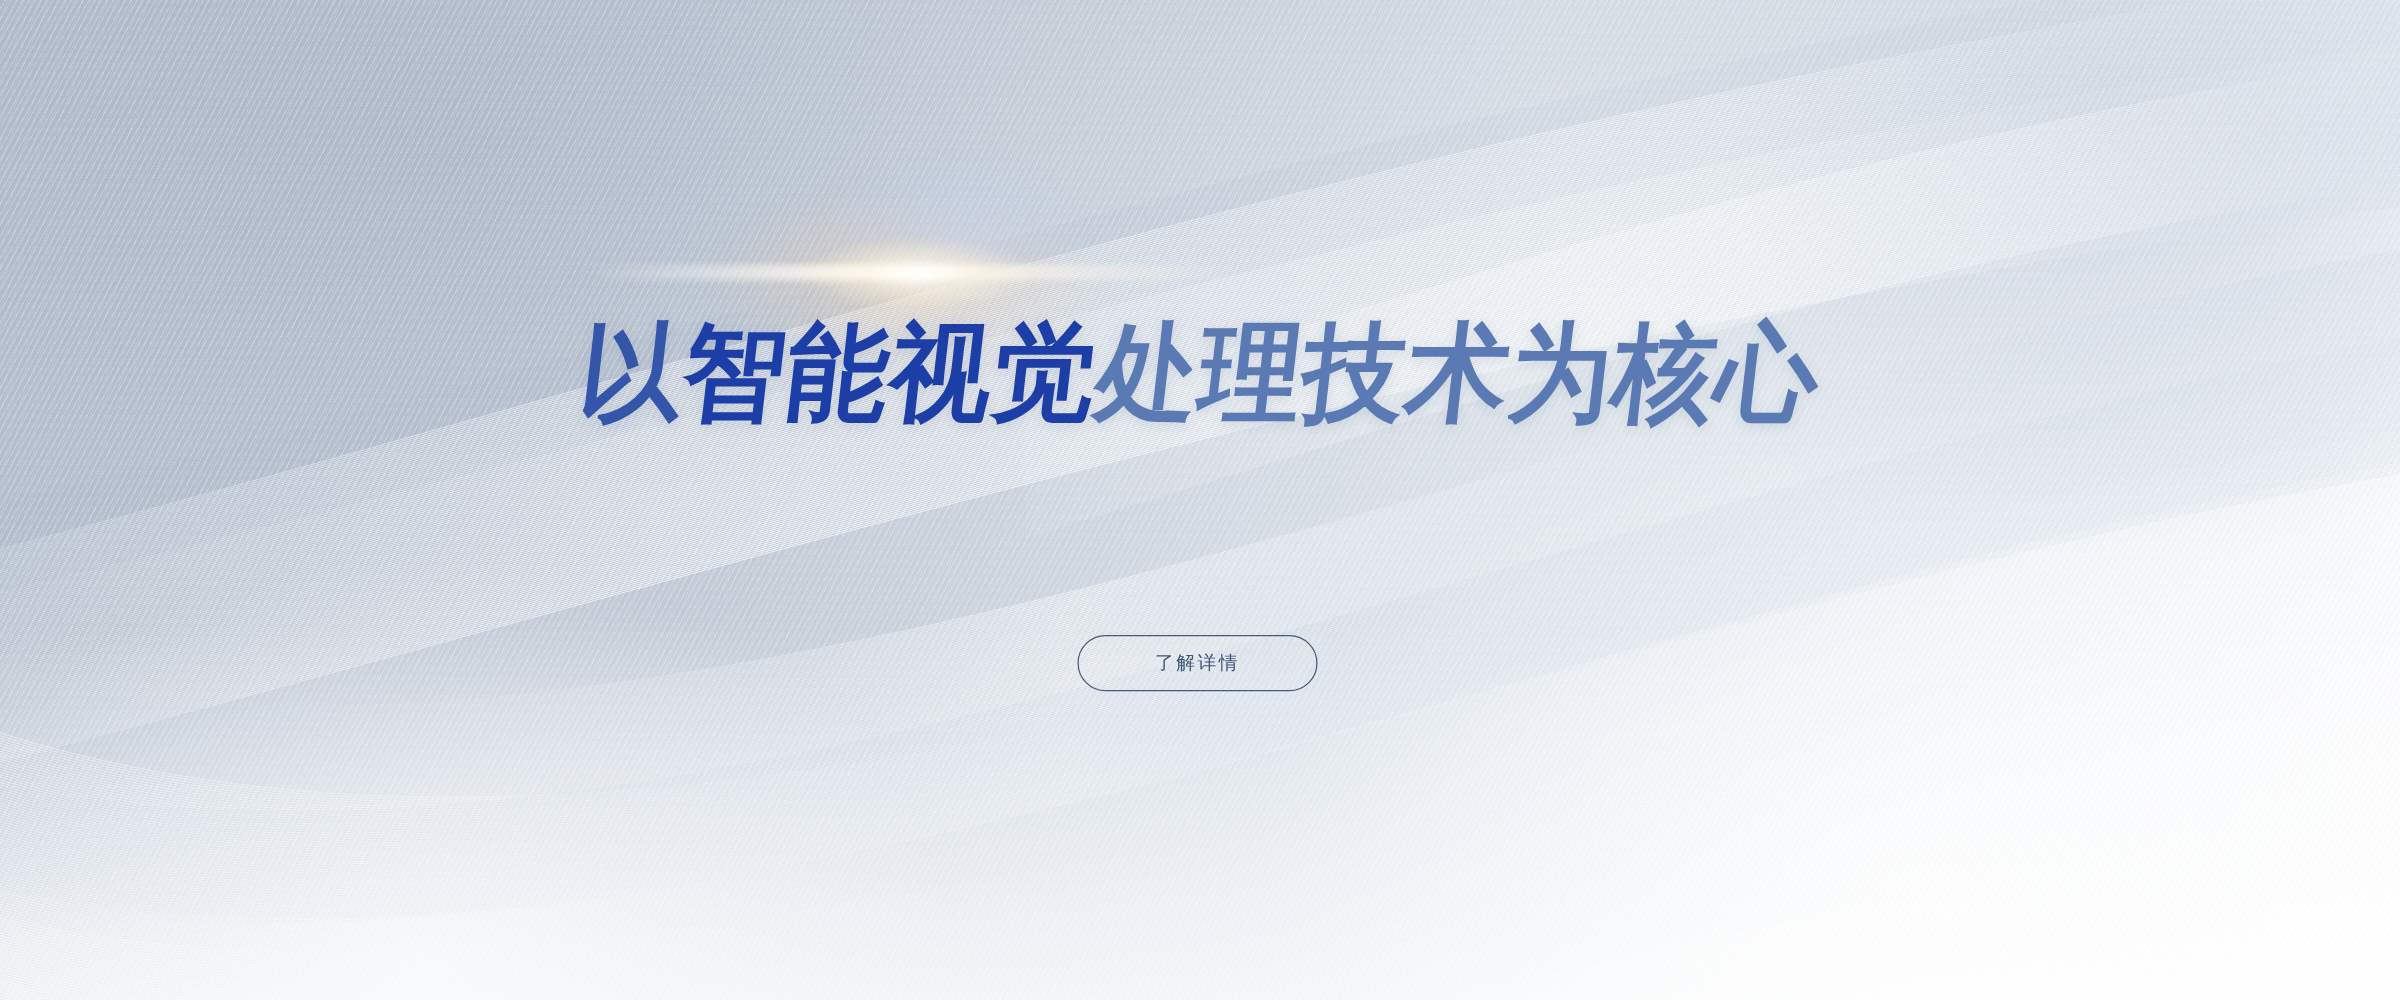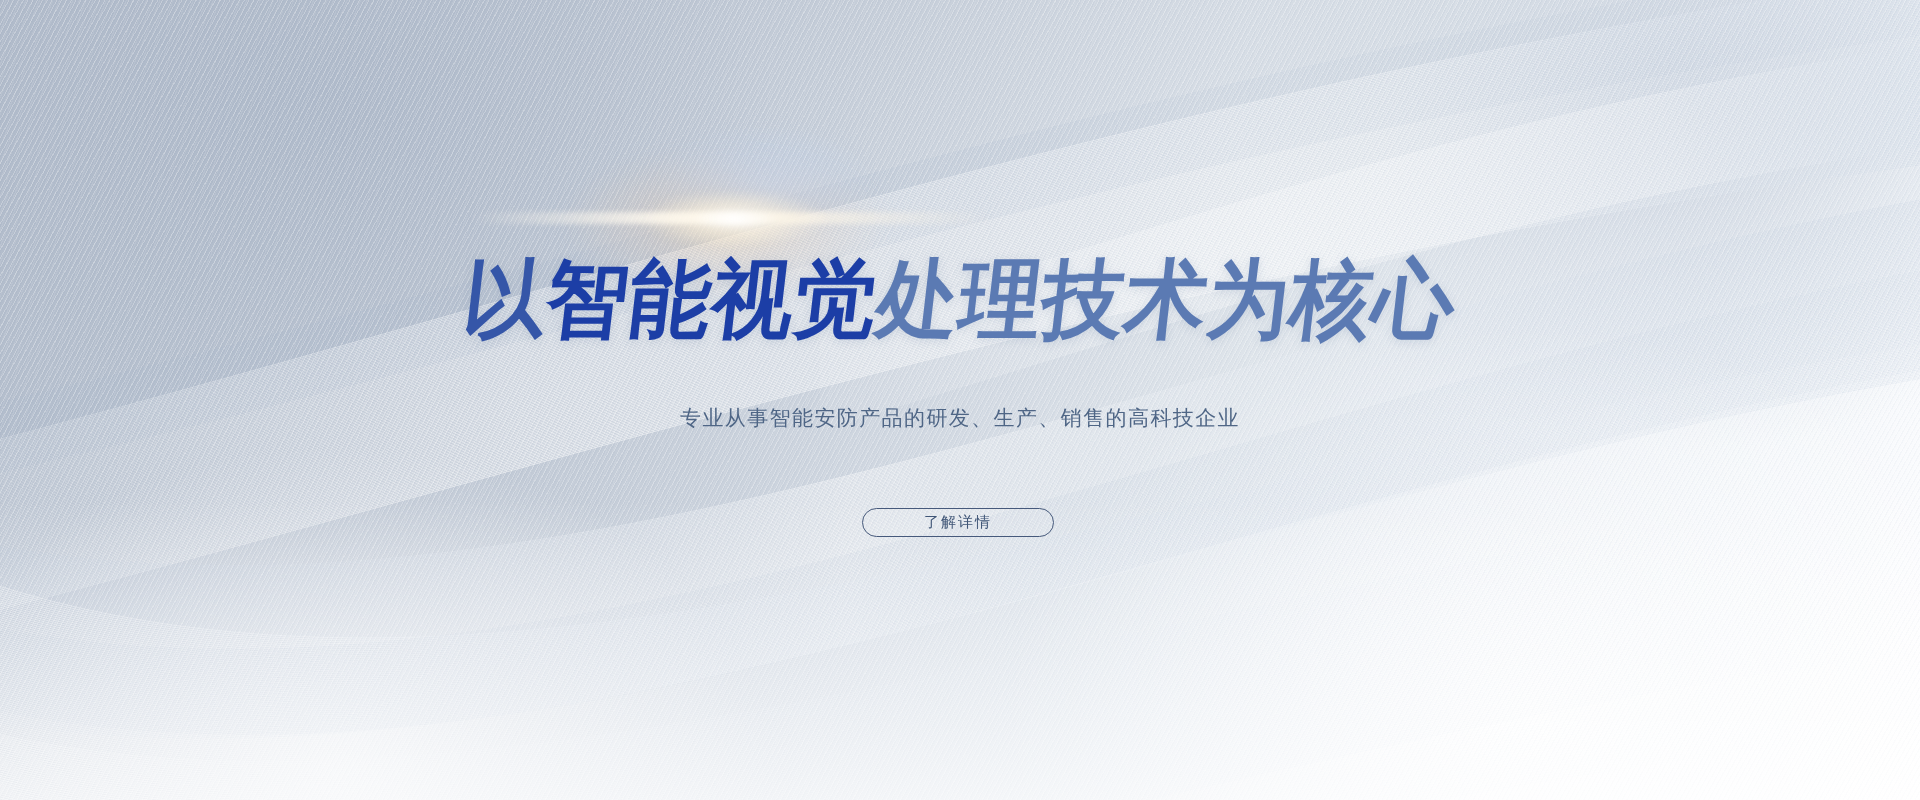--- a/index.html
+++ b/index.html
@@ -122,21 +122,21 @@
     position:absolute;left:0;top:404px;width:1920px;
     text-align:center;
     font-size:21px;
     letter-spacing:1.4px;
     color:#4f6686;
     font-weight:400;
   }
 
   #cta{
     position:absolute;left:862px;top:508px;
-    width:192px;height:29px;
+    width:192px;height:45px;
     border:1.6px solid #46597b;
     border-radius:23px;
     display:flex;align-items:center;justify-content:center;
     color:#3f5576;
     font-size:15px;
     letter-spacing:2px;
     background:rgba(255,255,255,.06);
     cursor:pointer;
     box-sizing:border-box;
   }
@@ -845,20 +845,19 @@
     <div class="streak"></div>
     <div class="core"></div>
   </div>
 
   <div id="content">
 
     <div id="headline">
       <span class="seg seg-a">以</span><span class="seg seg-b">智能视觉</span><span class="seg seg-c">处理技术为核心</span>
     </div>
 
-    <div id="subtitle">专业从事智能安防产品的研发、生产、销售的高科技企业</div>
 
     <div id="cta">
       <span>了解详情</span>
     </div>
 
   </div>
 </div>
 
 </body></html>

